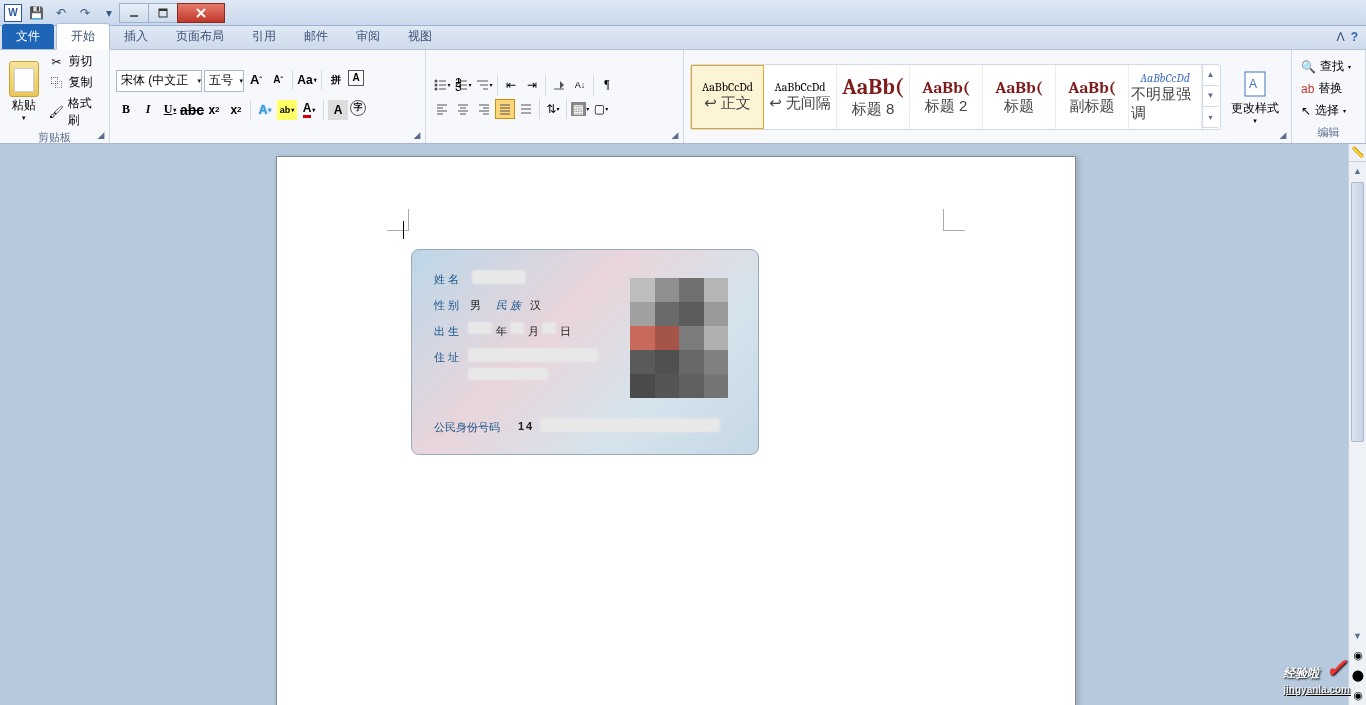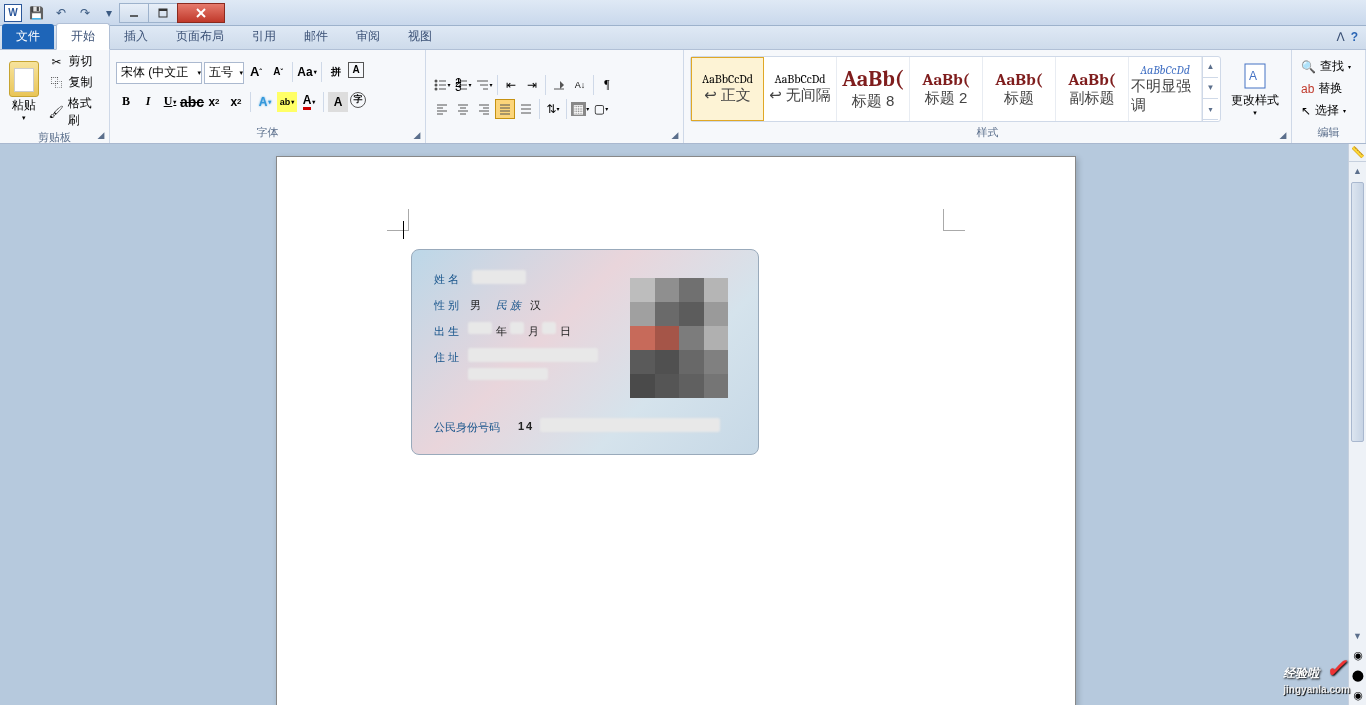--- a/index.html
+++ b/index.html
@@ -87,21 +87,21 @@
 
 
 .vscroll { position: absolute; right: 0; top: 0; bottom: 0; width: 18px; background: #eef2f7; border-left: 1px solid #c6d0de; }
 .vscroll .arrow { height: 18px; display: flex; align-items: center; justify-content: center; font-size: 9px; color: #5b6f8c; cursor: pointer; }
 .vscroll .thumb { position: absolute; top: 38px; left: 2px; right: 2px; height: 260px; background: linear-gradient(to right, #dce5f0, #c6d3e4); border: 1px solid #a9b8cf; border-radius: 2px; cursor: pointer; }
 .vscroll .tool { width: 18px; height: 20px; display: flex; align-items: center; justify-content: center; cursor: pointer; font-size: 11px; }
 
 
 .watermark { position: absolute; right: 16px; bottom: 10px; color: #fff; font-size: 20px; font-weight: bold; text-shadow: 1px 1px 2px #000; font-style: italic; }
 .watermark .check { color: #e33; font-size: 26px; }
-.watermark .sub { display: block; font-size: 10px; font-style: normal; color: #eee; text-shadow: 1px 1px 1px #000; }
+.watermark .sub { display: block; font-size: 10px; font-style: normal; color: #eee; text-shadow: 1px 1px 1px #000; text-decoration: underline; }
 </style>
 </head>
 <body>
 
 <div class="titlebar">
   <div class="wicon">W</div>
   <div class="qat">
     <div class="qat-btn">💾</div>
     <div class="qat-btn">↶</div>
     <div class="qat-btn">↷</div>
@@ -204,21 +204,20 @@
         <div class="tiny-btn" style="background:#ffff66;font-size:9px;">ab<span class="dd">▾</span></div>
         <div class="tiny-btn">
             <span style="border-bottom:3px solid #c00;">A</span>
             <span class="dd">▾</span>
           </div>
         <div class="sep"></div>
         <div class="tiny-btn" style="background:#ddd;">A</div>
         <div class="tiny-btn" style="border:1px solid #555;border-radius:50%;width:16px;height:16px;font-size:9px;">字</div>
       </div>
     </div>
-    <div class="group-label">字体</div>
     <div class="dialog-launcher">◢</div>
   </div>
 
   <div class="group" style="width:258px;">
     <div class="group-content" style="flex-direction:column;align-items:flex-start;justify-content:center;gap:4px;">
       <div class="para-row">
         <div class="align-btn">
             <svg width="14" height="14">
               <circle cx="3" cy="3" r="1.5" fill="#555"></circle>
               <line x1="6" y1="3" x2="13" y2="3" stroke="#555"></line>
@@ -354,21 +353,20 @@
       </div>
       <div class="change-styles">
         <svg width="28" height="32">
             <rect x="4" y="4" width="20" height="24" fill="#fff" stroke="#4472c4"></rect>
             <text x="8" y="20" font-size="14" fill="#4472c4">A</text>
           </svg>
         <span>更改样式</span>
         <span style="font-size:7px;">▾</span>
       </div>
     </div>
-    <div class="group-label">样式</div>
     <div class="dialog-launcher">◢</div>
   </div>
 
   <div class="group" style="width:74px;">
     <div class="group-content">
       <div class="edit-col">
         <div class="edit-row">
             <span>🔍</span>
             <span>查找</span>
             <span style="font-size:6px;">▾</span>

